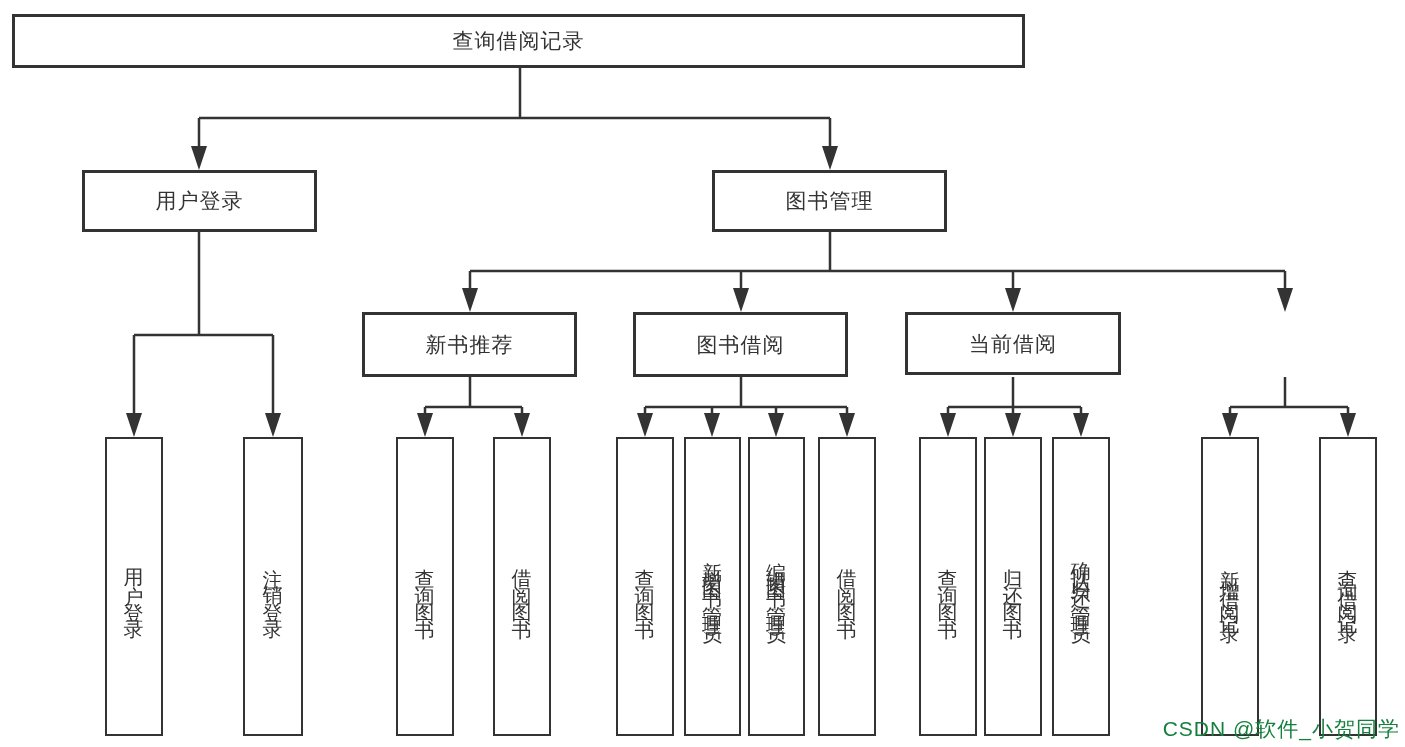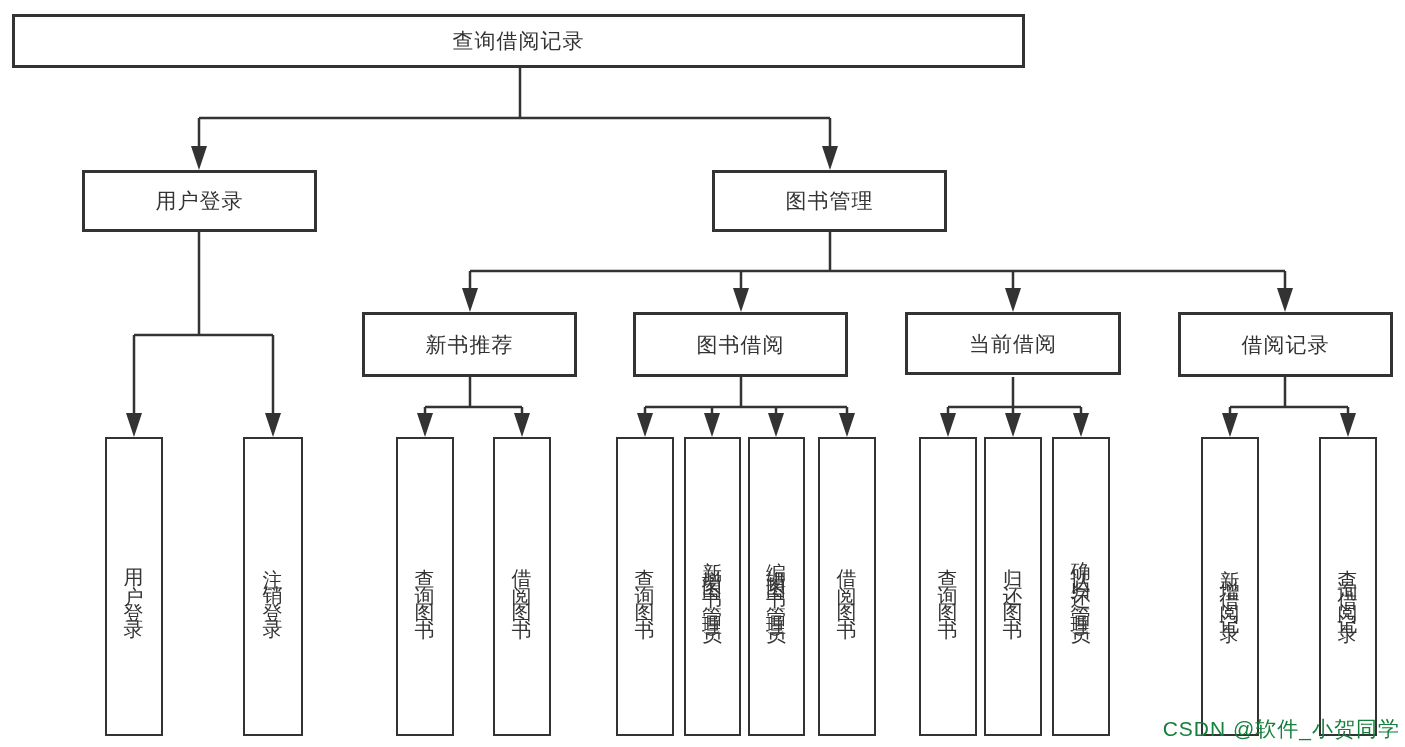--- a/index.html
+++ b/index.html
@@ -112,23 +112,20 @@
 
   <div class="node" id="n-l3-borrow">
     <span class="hlabel">图书借阅</span>
   </div>
   <div class="node" id="n-l3-rec">
     <span class="hlabel">新书推荐</span>
   </div>
   <div class="node" id="n-l3-current">
     <span class="hlabel">当前借阅</span>
   </div>
-  <div class="node" id="n-l3-record">
-    <span class="hlabel">借阅记录</span>
-  </div>
 
   <div class="node vnode leaf" id="lf-0">
     <span class="vlabel ls-wide">用户登录</span>
   </div>
   <div class="node vnode leaf" id="lf-1">
     <span class="vlabel ls-wide">注销登录</span>
   </div>
   <div class="node vnode leaf" id="lf-2">
     <span class="vlabel ls-wide">查询图书</span>
   </div>

